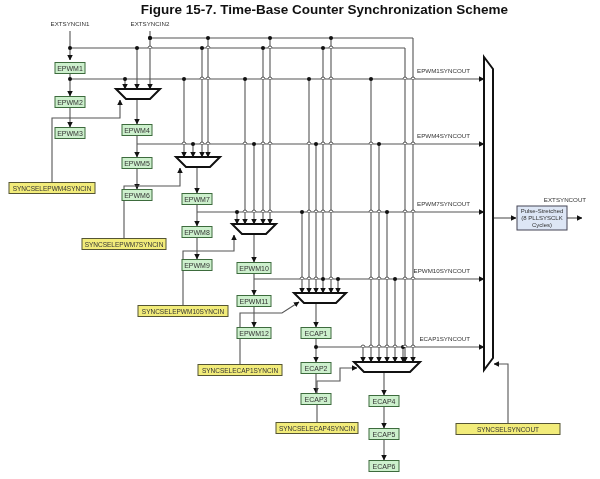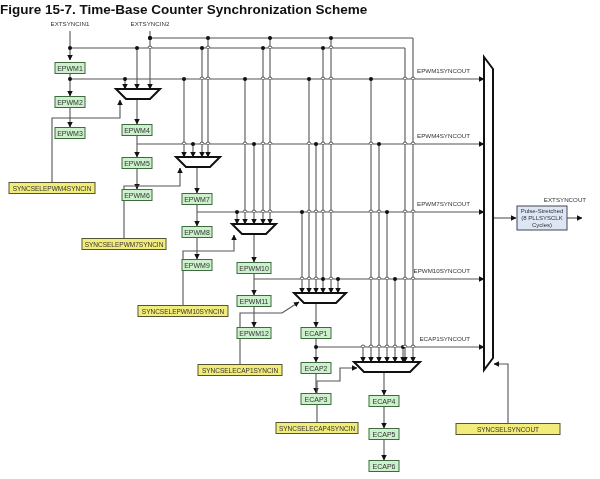--- a/index.html
+++ b/index.html
@@ -1,17 +1,17 @@
 <!DOCTYPE html>
 <html><head>
 <meta charset="utf-8">
 <style>
   html, body { margin: 0; padding: 0; background: #ffffff; }
   body { width: 600px; height: 479px; position: relative; overflow: hidden; font-family: "Liberation Sans", sans-serif; }
-  #title { position: absolute; left: 0; top: 2px; width: 508px; text-align: left; font-weight: bold; font-size: 13.5px; color: #111; font-family: "Liberation Sans", sans-serif; }
+  #title { position: absolute; left: 0; top: 2px; width: 508px; text-align: right; font-weight: bold; font-size: 13.5px; color: #111; font-family: "Liberation Sans", sans-serif; }
   svg { position: absolute; left: 0; top: 0; }
   .lbl { font-family: "Liberation Sans", sans-serif; font-size: 6.2px; fill: #333; }
   .blk { font-family: "Liberation Sans", sans-serif; font-size: 7px; fill: #333; }
   .sel { font-family: "Liberation Sans", sans-serif; font-size: 6.5px; fill: #333; }
   .ps { font-family: "Liberation Sans", sans-serif; font-size: 6px; fill: #333; }
 </style>
 </head>
 <body>
 
 <div id="title">Figure 15-7. Time-Base Counter Synchronization Scheme</div>

